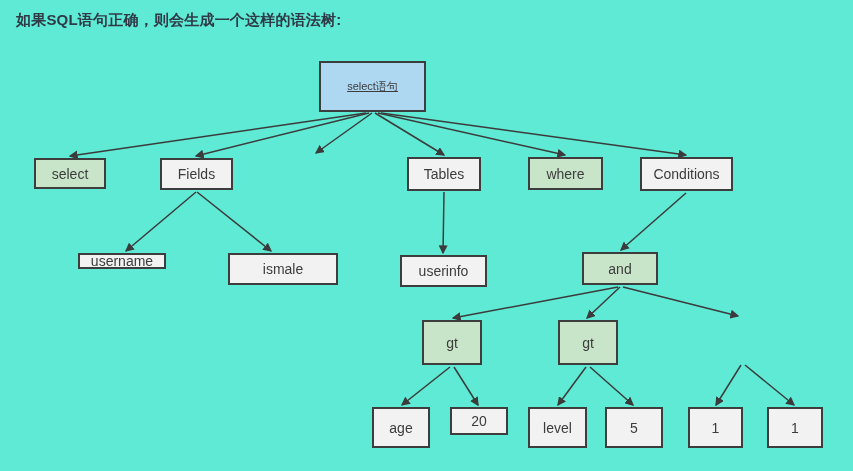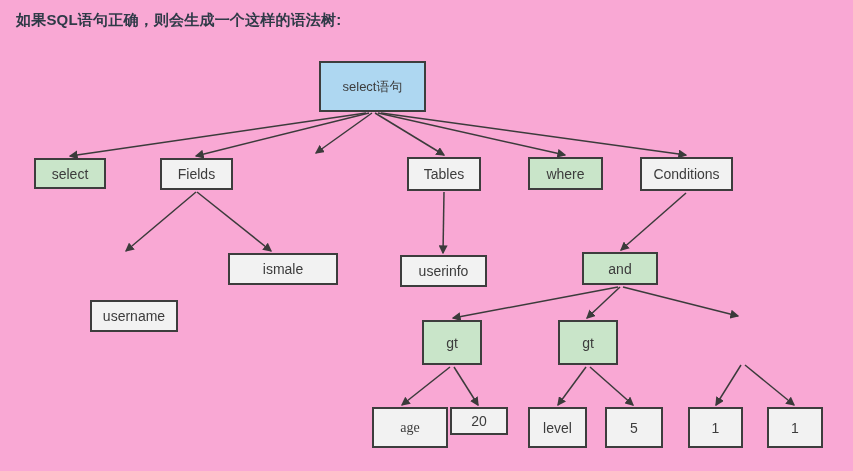--- a/index.html
+++ b/index.html
@@ -5,21 +5,21 @@
   html, body {
     margin: 0;
     padding: 0;
     background: #ffffff;
     font-family: "Liberation Sans", "DejaVu Sans", sans-serif;
   }
   #stage {
     position: relative;
     width: 853px;
     height: 471px;
-    background: #f9a8d4;
+    background: #5eead4;
     overflow: hidden;
   }
   .page-title {
     position: absolute;
     left: 16px;
     top: 11px;
     font-size: 15px;
     font-weight: 700;
     color: var(--title-text, #2f3a47);
     letter-spacing: 0.2px;
@@ -46,21 +46,21 @@
     background: var(--plain-fill, #f2f2f2);
     color: var(--node-text, #3c3c3c);
     display: flex;
     align-items: center;
     justify-content: center;
     font-size: 14px;
     line-height: 1;
     white-space: nowrap;
   }
   .node.kw { background: var(--keyword-fill, #c9e5c9); }
-  .node.root { background: var(--root-fill, #aed7f1); font-size: 13px; }
+  .node.root { background: var(--root-fill, #aed7f1); font-size: 11px; text-decoration: underline; }
 </style>
 </head>
 <body>
 
 <div id="stage">
 
   <div class="page-title">如果SQL语句正确，则会生成一个这样的语法树:</div>
 
   <svg id="edges" viewBox="0 0 853 471" xmlns="http://www.w3.org/2000/svg" aria-hidden="true">
     <defs>
@@ -94,28 +94,28 @@
   </svg>
 
   <div class="node root" style="left:319px; top:61px;  width:107px; height:51px;">select语句</div>
 
   <div class="node kw" style="left:34px;  top:158px; width:72px; height:31px;">select</div>
   <div class="node" style="left:160px; top:158px; width:73px; height:32px;">Fields</div>
   <div class="node" style="left:407px; top:157px; width:74px; height:34px;">Tables</div>
   <div class="node kw" style="left:528px; top:157px; width:75px; height:33px;">where</div>
   <div class="node" style="left:640px; top:157px; width:93px; height:34px;">Conditions</div>
 
-  <div class="node" style="left:90px;  top:253px; width:88px; height:32px;margin-top:47px;">username</div>
+  <div class="node" style="left:78px;  top:253px; width:88px; height:16px;">username</div>
   <div class="node" style="left:228px; top:253px; width:110px; height:32px;">ismale</div>
   <div class="node" style="left:400px; top:255px; width:87px; height:32px;">userinfo</div>
   <div class="node kw" style="left:582px; top:252px; width:76px; height:33px;">and</div>
 
   <div class="node kw" style="left:422px; top:320px; width:60px; height:45px;">gt</div>
   <div class="node kw" style="left:558px; top:320px; width:60px; height:45px;">gt</div>
 
-  <div class="node" style="left:372px; top:407px; width:76px; height:41px;font-family:Liberation Serif, serif;">age</div>
+  <div class="node" style="left:372px; top:407px; width:58px; height:41px;">age</div>
   <div class="node" style="left:450px; top:407px; width:58px; height:28px;">20</div>
   <div class="node" style="left:528px; top:407px; width:59px; height:41px;">level</div>
   <div class="node" style="left:605px; top:407px; width:58px; height:41px;">5</div>
   <div class="node" style="left:688px; top:407px; width:55px; height:41px;">1</div>
   <div class="node" style="left:767px; top:407px; width:56px; height:41px;">1</div>
 
 </div>
 
 </body></html>

